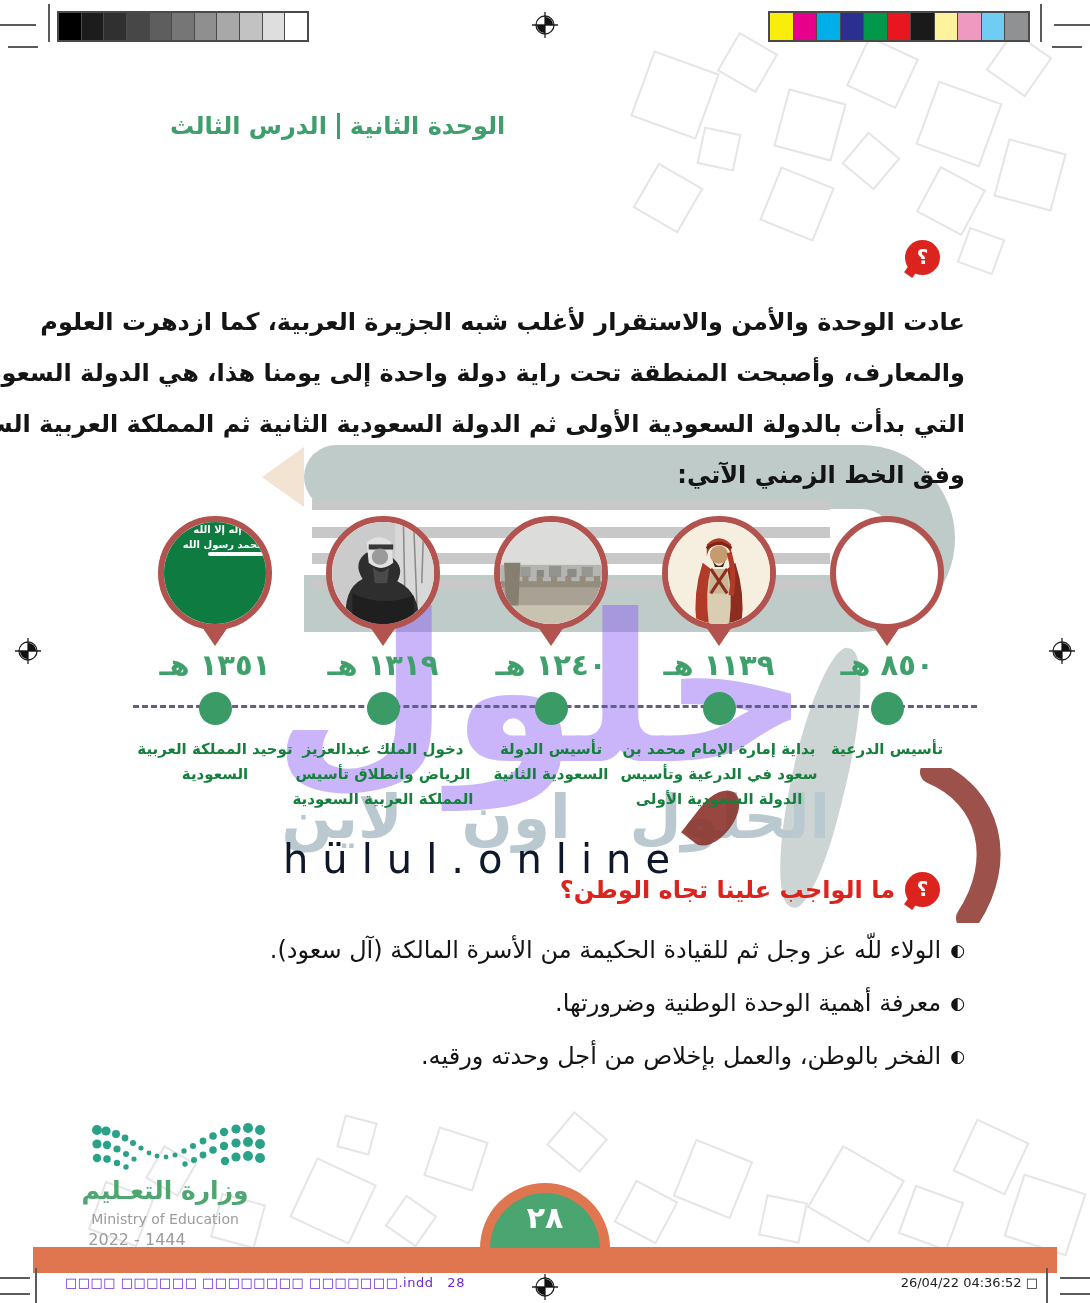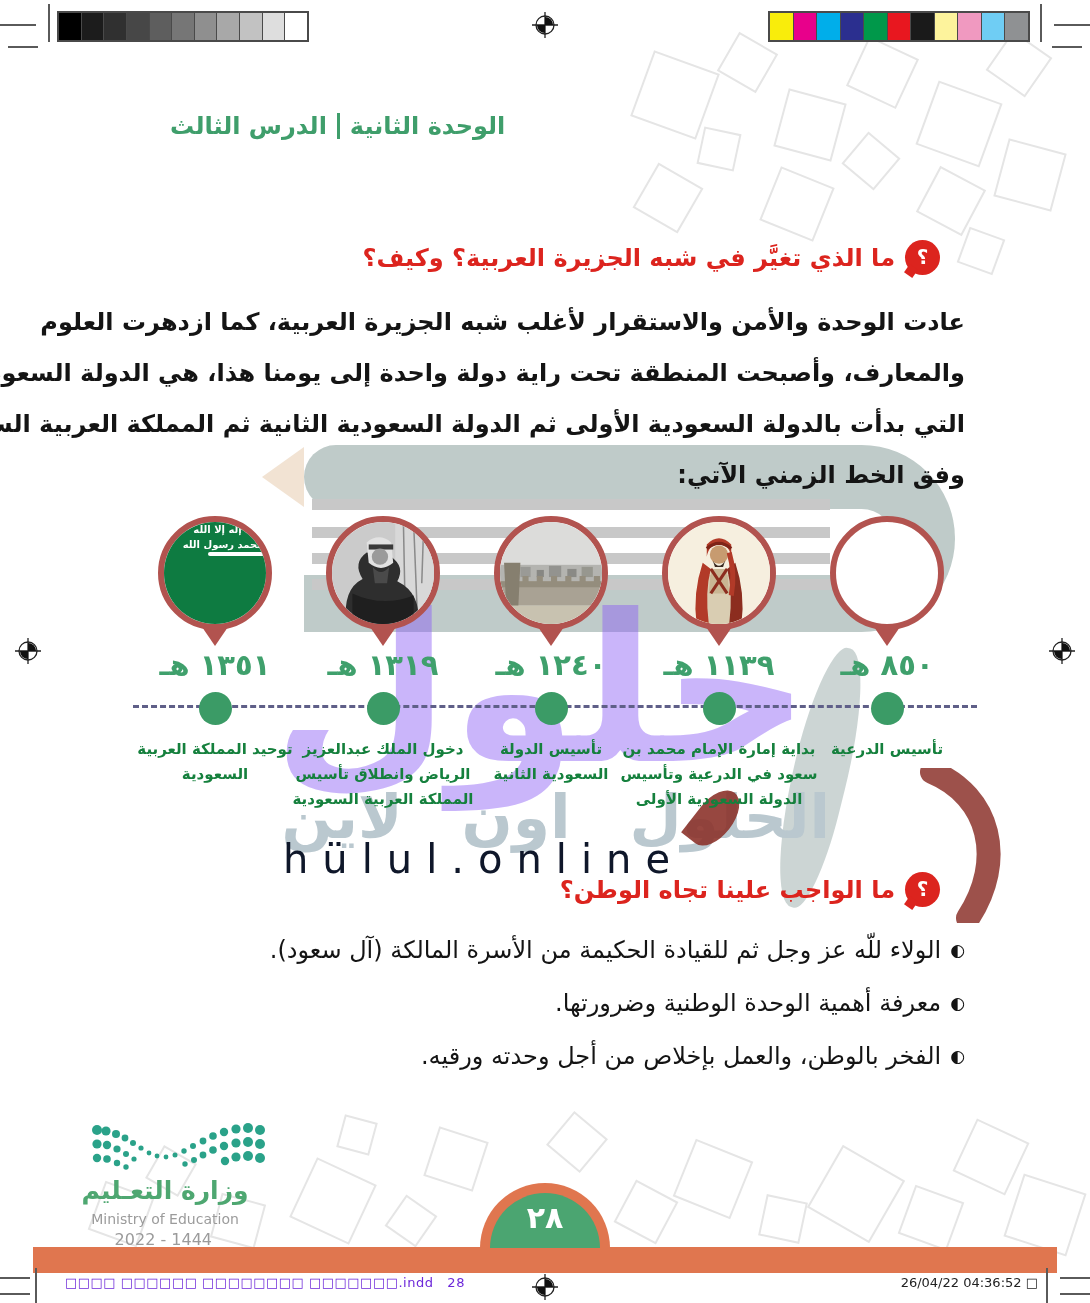--- a/index.html
+++ b/index.html
@@ -63,21 +63,21 @@
   .duty { text-align:right; font-size:24px; color:#141414; height:53px; line-height:53px; white-space:nowrap; }
   .bmark { font-size:17px; margin-left:9px; vertical-align:2px; }
 
   
   .orangebar { left:33px; top:1247px; width:1024px; height:26px; background:#e0764f; z-index:2; }
   .pgouter { left:480px; top:1183px; width:130px; height:65px; background:#e0764f; border-radius:65px 65px 0 0; z-index:2; }
   .pginner { left:490px; top:1193px; width:110px; height:55px; background:#4ba571; border-radius:55px 55px 0 0; z-index:3; }
   .pgnum { left:490px; top:1200px; width:110px; text-align:center; color:#fff; font-size:30px; font-weight:bold; z-index:4; }
   .min-ar { left:75px; top:1176px; width:180px; text-align:center; color:#4ea771; font-size:25px; font-weight:bold; direction:rtl; z-index:3; }
   .min-en { left:75px; top:1211px; width:180px; text-align:center; color:#9b9b9b; font-size:14px; z-index:3; }
-  .min-yr { left:62px; top:1230px; width:150px; text-align:right; color:#9b9b9b; font-size:16px; z-index:3; }
+  .min-yr { left:62px; top:1230px; width:150px; text-align:center; color:#9b9b9b; font-size:16px; z-index:3; }
   .foot-file { left:65px; top:1275px; font-size:13px; color:#6d28d9; letter-spacing:.5px; z-index:6; }
   .foot-time { right:52px; top:1275px; font-size:13px; color:#222; z-index:6; }
 </style>
 </head>
 <body>
 
 <div class="abs bar" style="left:57px;top:11px;width:252px;height:31px;">
     <div class="sw" style="background: rgb(0, 0, 0);"></div>
     <div class="sw" style="background: rgb(28, 28, 28);"></div>
     <div class="sw" style="background: rgb(48, 48, 48);"></div>
@@ -176,21 +176,20 @@
 </div>
 
 <div class="abs header">
   <span>الوحدة الثانية</span>
   <span class="hsep"></span>
   <span>الدرس الثالث</span>
 </div>
 
 <div class="abs qrow" style="top:240px;">
   <div class="qicon">؟</div>
-  <div class="qtext">ما الذي تغيَّر في شبه الجزيرة العربية؟ وكيف؟</div>
 </div>
 
 <div class="abs para">
   <div class="ln">عادت الوحدة والأمن والاستقرار لأغلب شبه الجزيرة العربية، كما ازدهرت العلوم</div>
   <div class="ln">والمعارف، وأصبحت المنطقة تحت راية دولة واحدة إلى يومنا هذا، هي الدولة السعودية</div>
   <div class="ln">التي بدأت بالدولة السعودية الأولى ثم الدولة السعودية الثانية ثم المملكة العربية السعودية</div>
   <div class="ln last">وفق الخط الزمني الآتي:</div>
 </div>
 
 <div class="abs wm-tip"></div>

